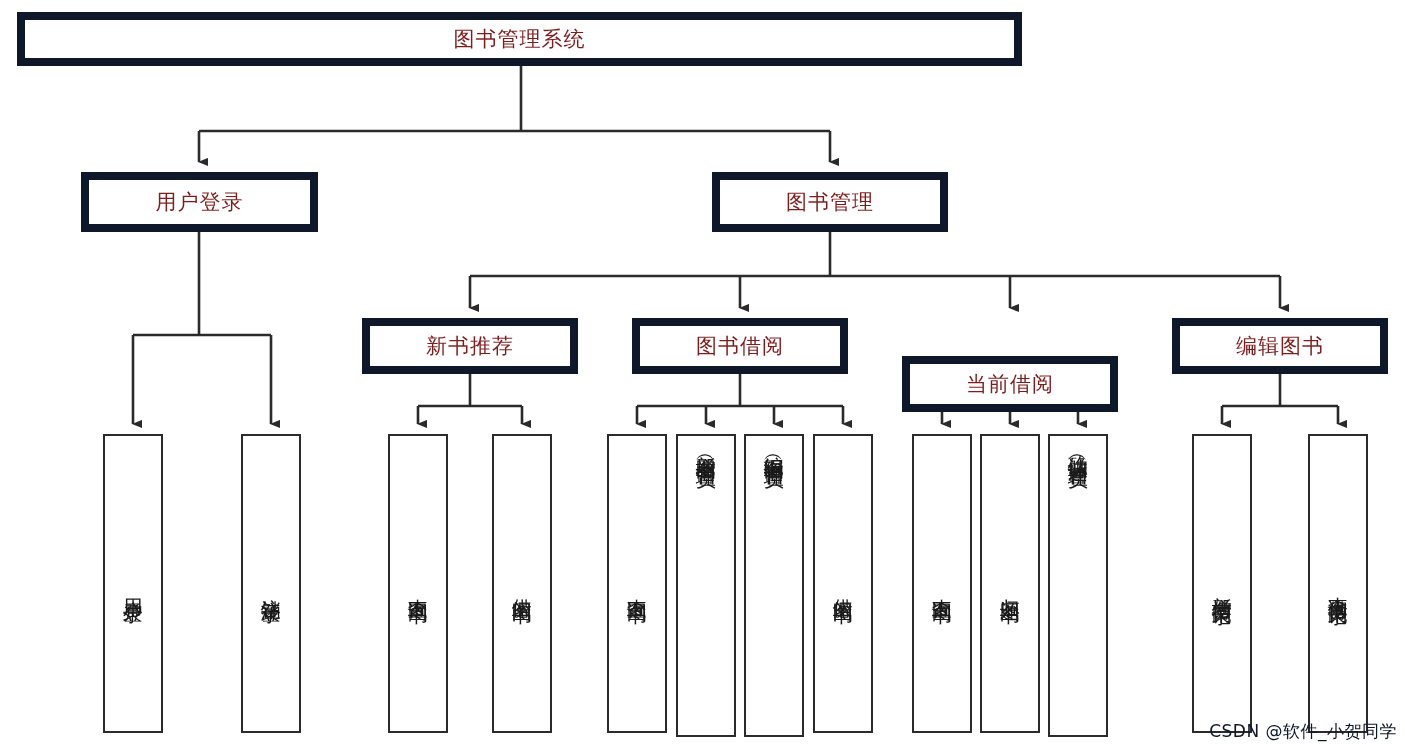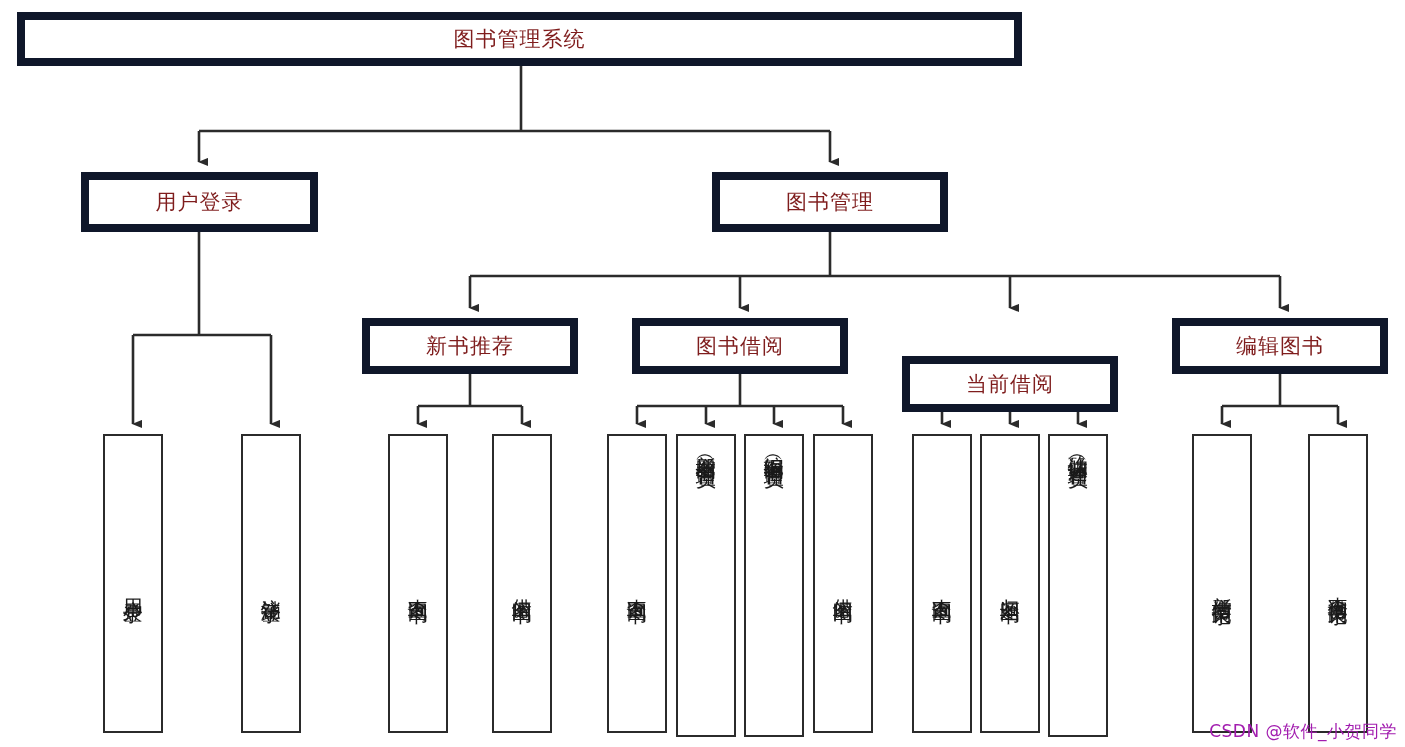--- a/index.html
+++ b/index.html
@@ -71,21 +71,21 @@
     padding-top: 4px;
   }
   .leaf.midalign {
     align-items: center;
   }
   .watermark {
     position: absolute;
     right: 8px;
     bottom: 4px;
     font-size: 17px;
-    color: #a21caf;
+    color: #0f172a;
     letter-spacing: 0.5px;
     white-space: nowrap;
   }
 </style>
 </head>
 <body>
 
 <div id="stage">
 
   <svg id="edges" viewBox="0 0 1405 747" xmlns="http://www.w3.org/2000/svg">

